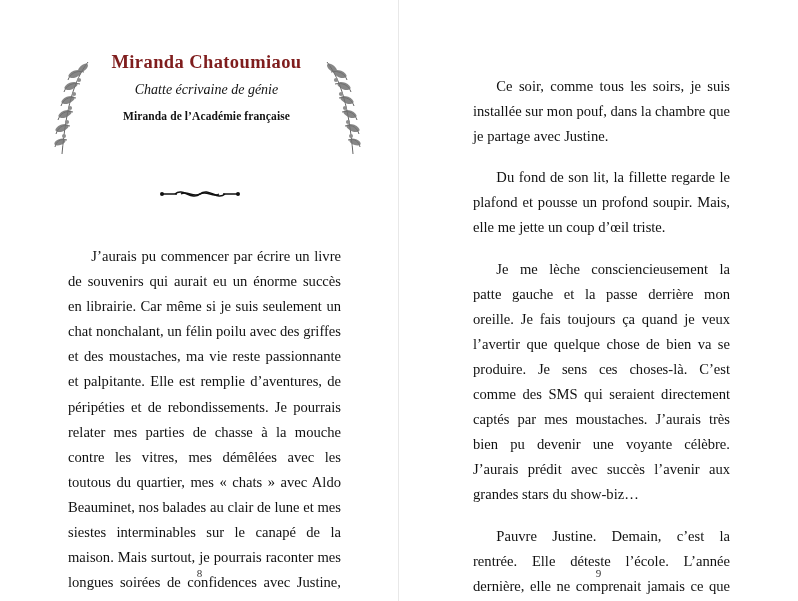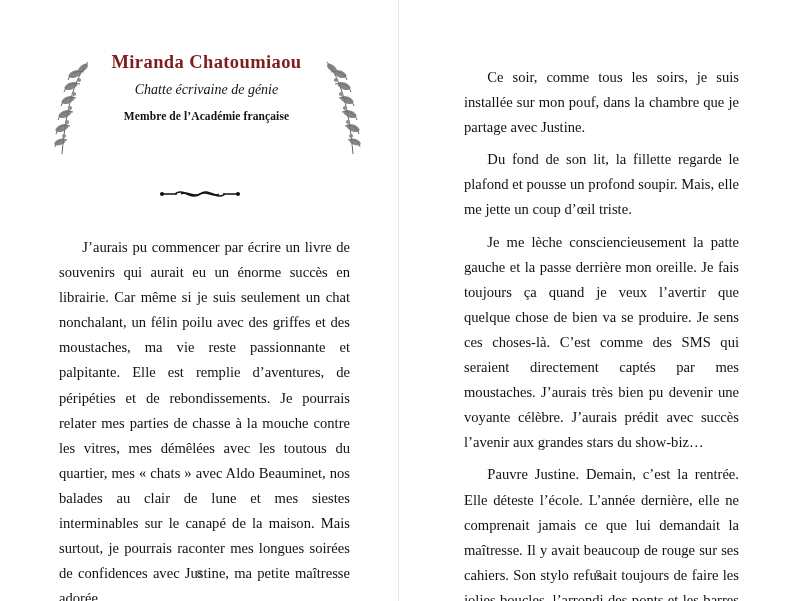--- a/index.html
+++ b/index.html
@@ -97,21 +97,21 @@
     color: #111111;
   }
   .page-right .body-text {
     margin: 0 52px 0 58px;
     padding-top: 58px;
   }
   .page-left .body-text {
     padding-top: 22px;
   }
   .body-text p {
-    margin: 7px;
+    margin: 16px;
     text-indent: 1.6em;
   }
   .folio {
     position: absolute;
     bottom: 22px;
     width: 100%;
     text-align: center;
     font-size: 11px;
     color: #333;
   }
@@ -182,21 +182,21 @@
               <circle cx="22" cy="50" r="2.1"></circle>
               <circle cx="19" cy="64" r="2.1"></circle>
               <circle cx="16" cy="78" r="2"></circle>
             </g>
           </g>
         </svg>
       </span>
 
       <h1 class="author-name">Miranda Chatoumiaou</h1>
       <div class="subtitle">Chatte écrivaine de génie</div>
-      <div class="membership">Membre de l’Académie française</div>
+      <div class="membership">Miranda de l’Académie française</div>
     </div>
 
     <div class="divider">
       <svg width="86" height="16" viewBox="0 0 86 16">
         <g stroke="#111" stroke-width="1.5" fill="none">
           <path d="M18 8 C26 1, 34 15, 43 8 C52 1, 60 15, 68 8"></path>
           <path d="M24 8 C30 4, 36 12, 43 8 C50 4, 56 12, 62 8"></path>
           <path d="M6 8 L20 8"></path>
           <path d="M66 8 L80 8"></path>
         </g>

